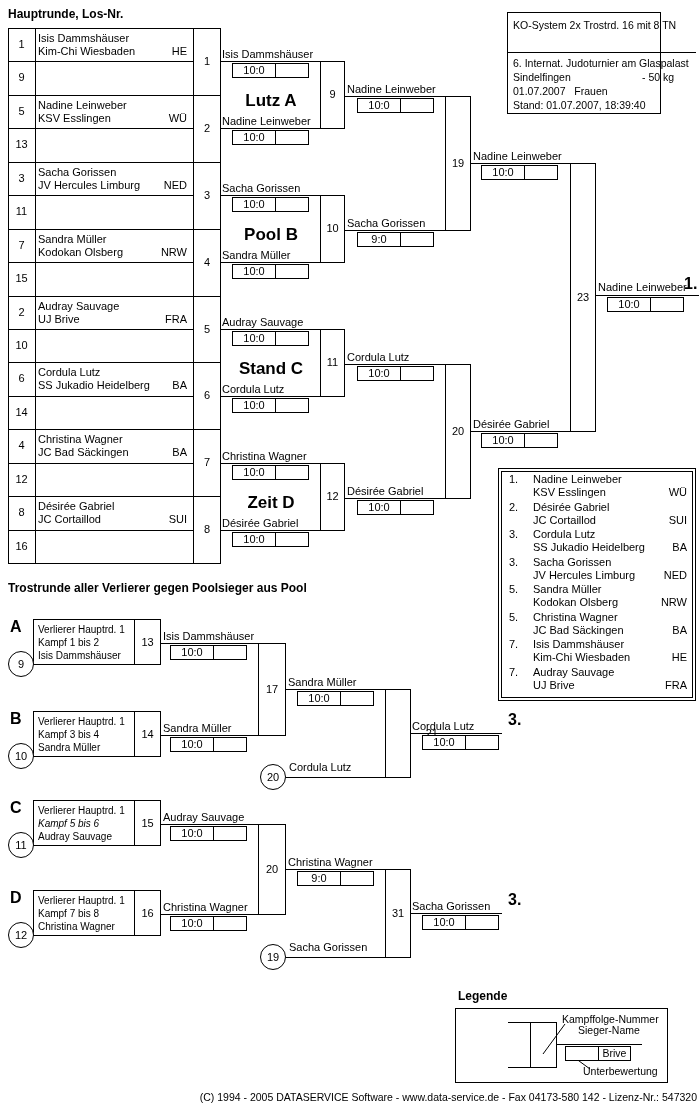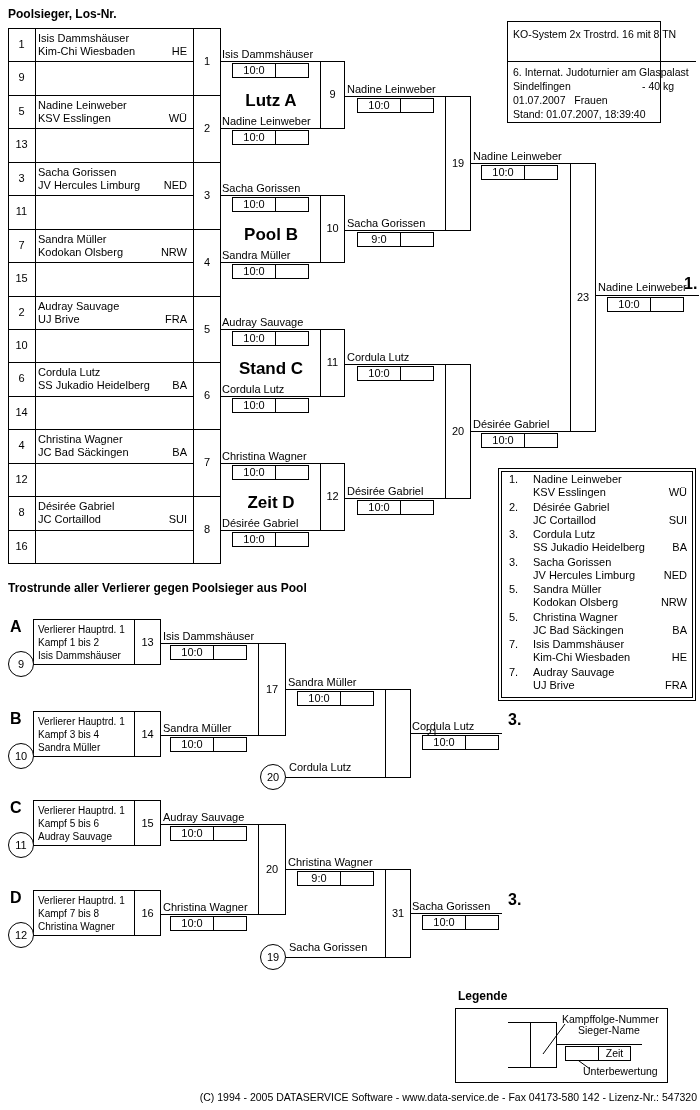--- a/index.html
+++ b/index.html
@@ -15,49 +15,49 @@
   .group-letter{font-weight:bold;font-size:16px}
   .place{font-weight:bold;font-size:16px}
   .circle{position:absolute;width:26px;height:26px;border:1px solid #000;border-radius:50%;
           background:#fff;box-sizing:border-box;text-align:center;line-height:24px;font-size:11px}
   .score-div{position:absolute;left:42px;top:0;width:1px;height:13px;background:#000}
   .score-val{position:absolute;left:0;top:0;width:42px;height:13px;line-height:13px;text-align:center}
 </style>
 </head>
 <body>
 
-<div class="txt title" style="left:8px;top:8px">Poolsieger, Los-Nr.</div>
-
-<div class="bx" style="left:507px;top:21px;width:154px;height:102px">
+<div class="txt title" style="left:8px;top:8px">Hauptrunde, Los-Nr.</div>
+
+<div class="bx" style="left:507px;top:12px;width:154px;height:102px">
   <div class="txt sm" style="left:5px;top:6px">KO-System 2x Trostrd. 16 mit 8 TN</div>
   <div class="ln" style="left:-1px;top:39px;width:189px;height:1px"></div>
   <div class="txt sm" style="left:5px;top:44px">6. Internat. Judoturnier am Glaspalast</div>
   <div class="txt sm" style="left:5px;top:58px">Sindelfingen</div>
-  <div class="txt sm" style="left:134px;top:58px">- 40 kg</div>
+  <div class="txt sm" style="left:134px;top:58px">- 50 kg</div>
   <div class="txt sm" style="left:5px;top:72px;white-space:pre">01.07.2007   Frauen</div>
   <div class="txt sm" style="left:5px;top:86px">Stand: 01.07.2007, 18:39:40</div>
 </div>
 
 <div class="txt title" style="left:8px;top:582px">Trostrunde aller Verlierer gegen Poolsieger aus Pool</div>
 
 <div class="txt title" style="left:458px;top:990px">Legende</div>
 <div class="bx" style="left:455px;top:1008px;width:213px;height:75px">
   <div class="ln" style="left:52px;top:13px;width:23px;height:1px"></div>
   <div class="ln" style="left:52px;top:58px;width:23px;height:1px"></div>
   <div class="bx" style="left:74px;top:13px;width:27px;height:46px"></div>
   <div class="ln" style="left:100px;top:35px;width:86px;height:1px"></div>
   <svg width="211" height="73" style="position:absolute;left:0;top:0">
     <line x1="87" y1="45" x2="109" y2="15" stroke="#000" stroke-width="1"></line>
     <line x1="119" y1="49" x2="134" y2="60" stroke="#000" stroke-width="1"></line>
   </svg>
   <div class="txt sm" style="left:106px;top:4px">Kampffolge-Nummer</div>
   <div class="txt sm" style="left:122px;top:15px">Sieger-Name</div>
   <div class="bx" style="left:109px;top:37px;width:66px;height:15px">
     <div class="score-div" style="left:32px"></div>
-    <div class="txt sm" style="left:33px;top:0;width:31px;text-align:center;line-height:13px">Zeit</div>
+    <div class="txt sm" style="left:33px;top:0;width:31px;text-align:center;line-height:13px">Brive</div>
   </div>
   <div class="txt sm" style="left:127px;top:56px">Unterbewertung</div>
 </div>
 
 <div class="txt sm" style="left:0;top:1091px;width:697px;text-align:right">(C) 1994 - 2005 DATASERVICE Software - www.data-service.de - Fax 04173-580 142 - Lizenz-Nr.: 547320</div>
 
 <div class="bx" style="left: 8px; top: 28px; width: 186px; height: 536px;"></div>
 <div class="ln" style="left: 35px; top: 28px; width: 1px; height: 535px;"></div>
 <div class="ln" style="left: 8px; top: 61px; width: 186px; height: 1px;"></div>
 <div class="ln" style="left: 8px; top: 95px; width: 186px; height: 1px;"></div>
@@ -263,21 +263,21 @@
 <div class="txt" style="left: 134px; top: 711px; width: 27px; height: 46px; line-height: 46px; text-align: center;">14</div>
 <div class="txt" style="left: 163px; top: 722px;">Sandra Müller</div>
 <div class="ln" style="left: 160px; top: 735px; width: 98px; height: 1px;"></div>
 <div class="bx" style="left: 170px; top: 737px; width: 77px; height: 15px;">
     <div class="score-div"></div>
     <div class="score-val">10:0</div>
   </div>
 <div class="txt group-letter" style="left: 10px; top: 802px;">C</div>
 <div class="bx" style="left: 33px; top: 800px; width: 102px; height: 46px;"></div>
 <div class="txt xs" style="left: 38px; top: 805px;">Verlierer Hauptrd. 1</div>
-<div class="txt xs" style="left: 38px; top: 818px;">Kampf 5 bis 6</div>
+<div class="txt xs" style="left: 38px; top: 818px; font-style: italic;">Kampf 5 bis 6</div>
 <div class="txt xs" style="left: 38px; top: 831px;">Audray Sauvage</div>
 <div class="circle" style="left: 8px; top: 832px;">11</div>
 <div class="bx" style="left: 134px; top: 800px; width: 27px; height: 46px;"></div>
 <div class="txt" style="left: 134px; top: 800px; width: 27px; height: 46px; line-height: 46px; text-align: center;">15</div>
 <div class="txt" style="left: 163px; top: 811px;">Audray Sauvage</div>
 <div class="ln" style="left: 160px; top: 824px; width: 98px; height: 1px;"></div>
 <div class="bx" style="left: 170px; top: 826px; width: 77px; height: 15px;">
     <div class="score-div"></div>
     <div class="score-val">10:0</div>
   </div>

